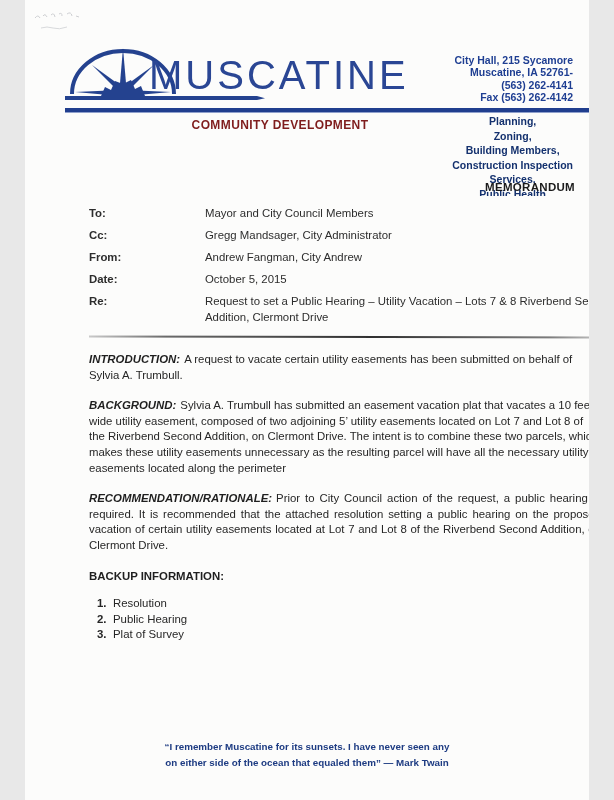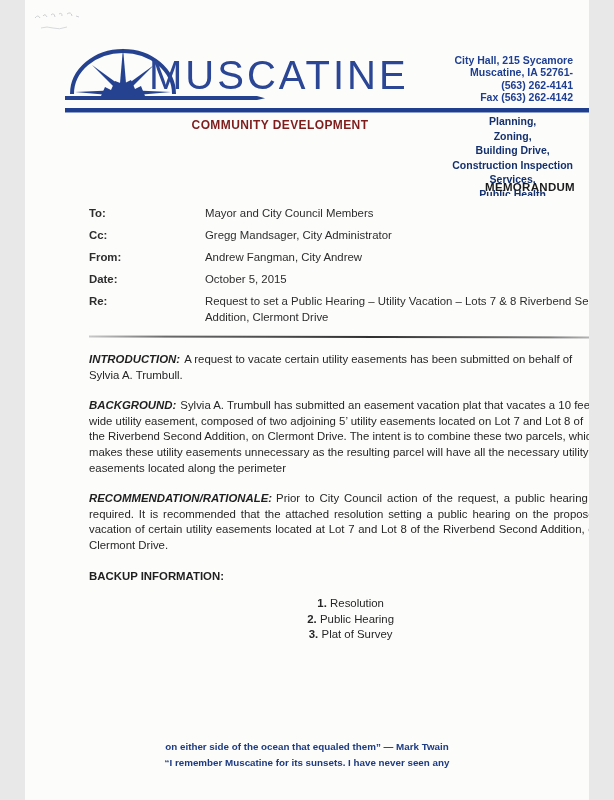--- a/index.html
+++ b/index.html
@@ -62,21 +62,21 @@
   }
   
   .memo-body{
     position:absolute;left:64px;top:352px;width:512px;
     font-size:11.4px;line-height:15.6px;color:#262626;
   }
   .memo-body p{margin:0 0 15px 0;}
   .memo-body p b{margin-right:4px;color:#1f1f1f;font-style:italic;}
   .p-justify{text-align:justify;}
   .backup-heading{font-weight:700;margin:0 0 12px 0;color:#1f1f1f;}
-  .backup-list{margin:0;padding:0 0 0 8px;list-style:none;text-align:center;}
+  .backup-list{margin:0;padding:0 0 0 8px;list-style:none;}
   .backup-list li{line-height:15.6px;}
   .backup-list .num{font-weight:700;display:inline-block;width:16px;}
   
   .footer-quote{
     position:absolute;left:0;right:0;top:739px;
     text-align:center;font-weight:700;font-size:9.8px;line-height:16px;
     color:#1d3b82;
   }
 </style>
 </head>
@@ -107,21 +107,21 @@
     <div>Muscatine, IA 52761-</div>
     <div>(563) 262-4141</div>
     <div>Fax (563) 262-4142</div>
   </div>
 
   <div class="department">COMMUNITY DEVELOPMENT</div>
 
   <div class="services">
     <div>Planning,</div>
     <div>Zoning,</div>
-    <div>Building Drive,</div>
+    <div>Building Members,</div>
     <div>Construction Inspection</div>
     <div>Services,</div>
     <div>Public Health</div>
   </div>
 
   <div class="memo-heading">MEMORANDUM</div>
 
   <div class="field-row row-to">
     <span class="field-label">To:</span>
     <span class="field-value">Mayor and City Council Members</span>
@@ -151,17 +151,17 @@
     <p class="p-justify"><b>RECOMMENDATION/RATIONALE:</b><span>Prior to City Council action of the request, a public hearing is required.  It is recommended that the attached resolution setting a public hearing on the proposed vacation of certain utility easements located at Lot 7 and Lot 8 of the Riverbend Second Addition, on Clermont Drive.</span></p>
     <div class="backup-heading">BACKUP INFORMATION:</div>
     <ol class="backup-list">
       <li><span class="num">1.</span><span>Resolution</span></li>
       <li><span class="num">2.</span><span>Public Hearing</span></li>
       <li><span class="num">3.</span><span>Plat of Survey</span></li>
     </ol>
   </div>
 
   <div class="footer-quote">
+    <div>“I remember Muscatine for its sunsets. I have never seen any</div>
     <div>on either side of the ocean that equaled them” — Mark Twain</div>
-    <div>“I remember Muscatine for its sunsets. I have never seen any</div>
   </div>
 
 </div>
 
 </body></html>

